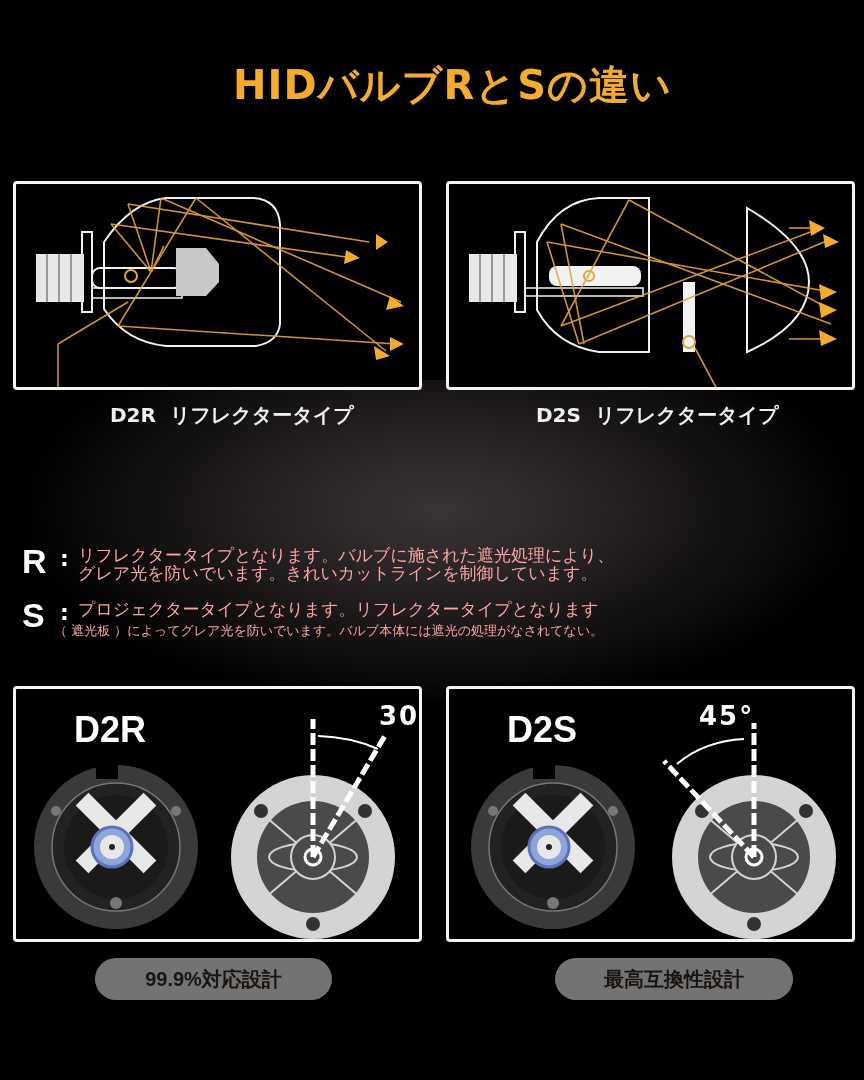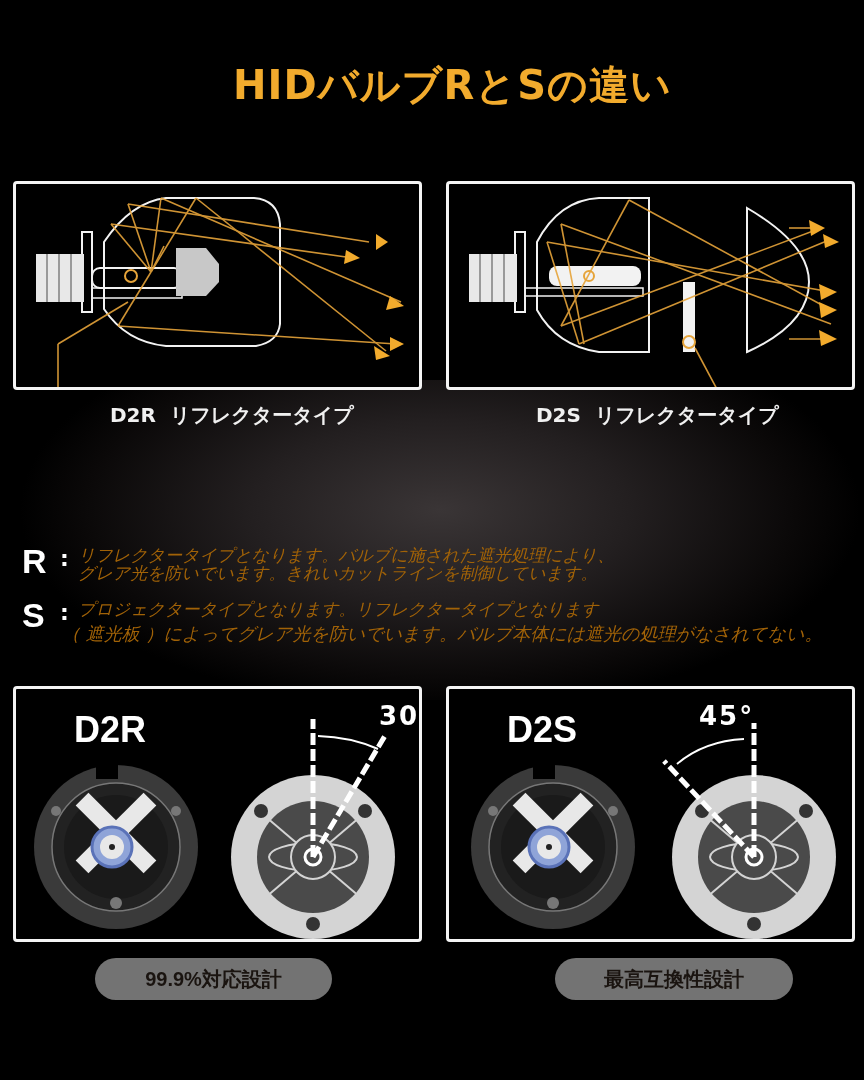--- a/index.html
+++ b/index.html
@@ -27,22 +27,22 @@
   .caption .code { margin-right: 14px; }
   .desc-row { position: absolute; left: 22px; }
   .desc-letter {
     position: absolute; left: 0; font-family: "Liberation Sans", sans-serif;
     font-weight: bold; font-size: 34px; color: #fff;
   }
   .desc-colon {
     position: absolute; left: 38px; font-weight: bold; font-size: 22px; color: #fff;
   }
   .desc-line {
-    position: absolute; left: 56px; white-space: nowrap; font-style: italic;
-    font-size: 17px; color: #a16207;
+    position: absolute; left: 56px; white-space: nowrap; 
+    font-size: 17px; color: #fca5a5;
   }
   .badge {
     position: absolute; top: 958px; height: 42px; border-radius: 22px;
     background: #737373; color: #1a1410; font-weight: bold; font-size: 20px;
     display: flex; align-items: center; justify-content: center;
     font-family: "Liberation Sans", sans-serif;
   }
   .bulb-label {
     position: absolute; font-family: "Liberation Sans", sans-serif; font-weight: bold;
     font-size: 36px; color: #fff;
@@ -151,21 +151,21 @@
 <div class="desc-row" style="top:542px;">
   <span class="desc-letter" style="top:0;">R</span>
   <span class="desc-colon" style="top:4px;">:</span>
   <span class="desc-line" style="top:2px;">リフレクタータイプとなります。バルブに施された遮光処理により、</span>
   <span class="desc-line" style="top:20px;">グレア光を防いでいます。きれいカットラインを制御しています。</span>
 </div>
 <div class="desc-row" style="top:596px;">
   <span class="desc-letter" style="top:0;">S</span>
   <span class="desc-colon" style="top:4px;">:</span>
   <span class="desc-line" style="top:2px;">プロジェクタータイプとなります。リフレクタータイプとなります</span>
-  <span class="desc-line" style="top:26px; left:40px; font-size:18px;">（ 遮光板 ）によってグレア光を防いでいます。バルブ本体には遮光の処理がなされてない。</span>
+  <span class="desc-line" style="top:26px; left:32px; font-size:13px;">（ 遮光板 ）によってグレア光を防いでいます。バルブ本体には遮光の処理がなされてない。</span>
 </div>
 
 <div class="panel" style="left:13px; top:686px; width:409px; height:256px;">
   <span class="bulb-label" style="left:58px; top:20px;">D2R</span>
   <span class="angle-label" style="left:335px; top:12px;">30°</span>
   <svg width="409" height="256" viewBox="0 0 409 256">
 
     <circle cx="100" cy="158" r="82" fill="#3a3a3a"></circle>
     <rect x="80" y="72" width="22" height="18" fill="#000"></rect>
     <circle cx="100" cy="158" r="64" fill="#222" stroke="#777" stroke-width="1.5"></circle>

